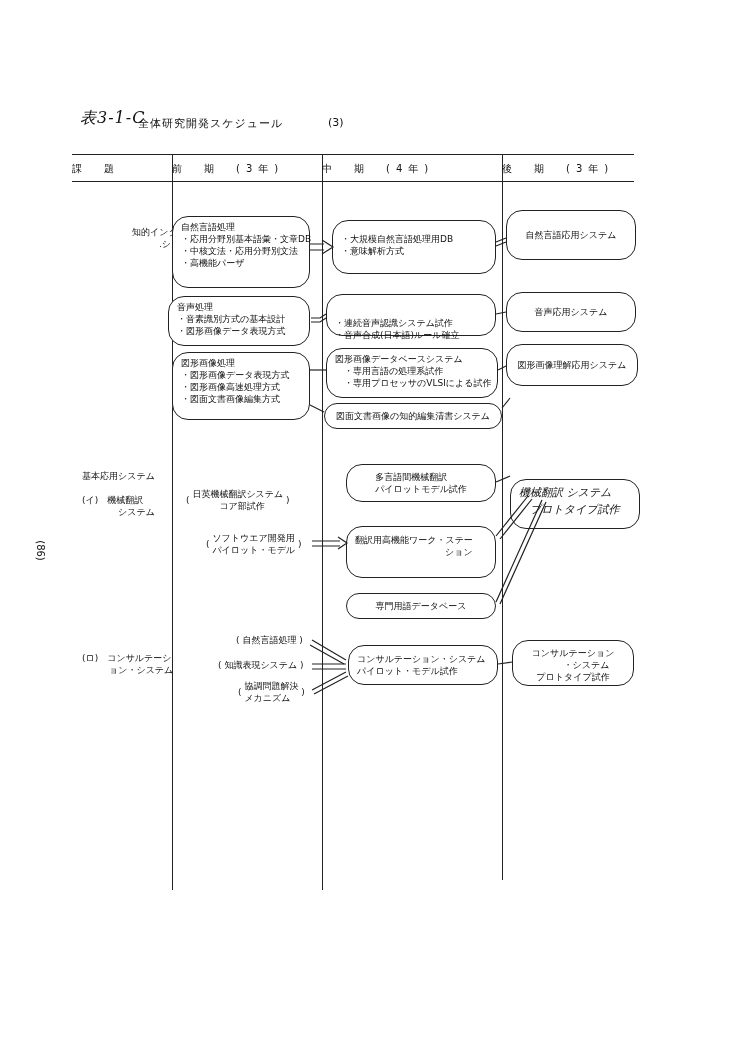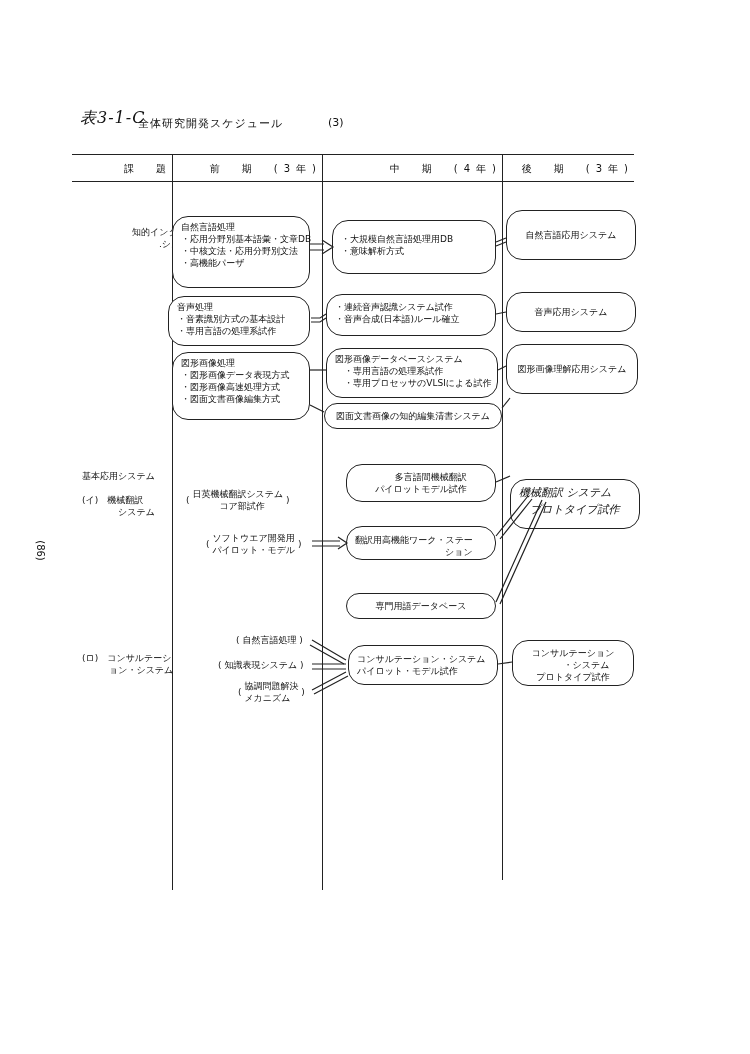--- a/index.html
+++ b/index.html
@@ -6,27 +6,27 @@
   body {
     width:750px; height:1054px; background:#ffffff; position:relative; overflow:hidden;
     font-family: "DejaVu Sans", sans-serif; color:#111;
   }
   .abs { position:absolute; }
   .title-hand { left:80px; top:108px; font-family:"DejaVu Serif", serif; font-size:16px; font-style:italic; letter-spacing:1px; }
   .title-main { left:138px; top:116px; font-size:11px; letter-spacing:1px; }
   .title-num { left:328px; top:116px; font-size:11px; }
   .hline { position:absolute; height:0; border-top:1.5px solid #222; }
   .vline { position:absolute; width:0; border-left:1.3px solid #222; }
-  .hdr { position:absolute; top:162px; font-size:10px; letter-spacing:6px; text-align:right; }
+  .hdr { position:absolute; top:162px; font-size:10px; letter-spacing:6px; text-align:left; }
   .lbl { position:absolute; font-size:9px; line-height:12px; white-space:pre; }
   .box {
     position:absolute; border:1.3px solid #222; border-radius:16px; background:#fff;
     font-size:9px; line-height:12px; padding:4px 8px; box-sizing:border-box; white-space:pre;
   }
-  .box.center { display:flex; align-items:center; justify-content:center; text-align:right; }
+  .box.center { display:flex; align-items:center; justify-content:center; text-align:left; }
   .hand { font-family:"DejaVu Serif", serif; font-size:11px; line-height:17px; font-style:italic; }
   .paren { position:absolute; font-size:9px; line-height:12px; white-space:pre; }
   svg.arrows { position:absolute; left:0; top:0; }
   .pageno { left:30px; top:545px; font-size:10px; transform:rotate(90deg); }
 </style>
 </head>
 <body>
 
 <div class="abs title-hand">表3-1-C</div>
 <div class="abs title-main">全体研究開発スケジュール</div>
@@ -51,54 +51,54 @@
 　　　　システム</div>
 <div class="lbl" style="left:82px; top:652px;">(ロ)　コンサルテーシ
 　　　ョン・システム</div>
 
 <div class="box" style="left:172px; top:216px; width:138px; height:72px;">自然言語処理
 ・応用分野別基本語彙・文章DB
 ・中核文法・応用分野別文法
 ・高機能パーザ</div>
 <div class="box" style="left:168px; top:296px; width:142px; height:50px;">音声処理
 ・音素識別方式の基本設計
-・専用言語の処理系試作</div>
+・図形画像データ表現方式</div>
 <div class="box" style="left:172px; top:352px; width:138px; height:68px;">図形画像処理
 ・図形画像データ表現方式
 ・図形画像高速処理方式
 ・図面文書画像編集方式</div>
 
 <div class="paren" style="left:186px; top:488px;">( <span style="display:inline-block; vertical-align:middle;">日英機械翻訳システム
 　　　コア部試作</span> )</div>
 <div class="paren" style="left:206px; top:532px;">( <span style="display:inline-block; vertical-align:middle;">ソフトウエア開発用
 パイロット・モデル</span> )</div>
 <div class="paren" style="left:236px; top:634px;">( <span>自然言語処理</span> )</div>
 <div class="paren" style="left:218px; top:659px;">( <span>知識表現システム</span> )</div>
 <div class="paren" style="left:238px; top:680px;">( <span style="display:inline-block; vertical-align:middle;">協調問題解決
 メカニズム</span> )</div>
 
 <div class="box" style="left:332px; top:220px; width:164px; height:54px; padding-top:12px;">・大規模自然言語処理用DB
 ・意味解析方式</div>
-<div class="box" style="left:326px; top:294px; width:170px; height:42px; padding-top:6px;">・連続音声認識システム試作
+<div class="box" style="left:326px; top:294px; width:170px; height:42px; padding-top:22px;">・連続音声認識システム試作
 ・音声合成(日本語)ルール確立</div>
 <div class="box" style="left:326px; top:348px; width:172px; height:50px;">図形画像データベースシステム
 　・専用言語の処理系試作
 　・専用プロセッサのVLSIによる試作</div>
 <div class="box center" style="left:324px; top:403px; width:178px; height:26px; padding:0 4px;">図面文書画像の知的編集清書システム</div>
 <div class="box center" style="left:346px; top:464px; width:150px; height:38px;">多言語間機械翻訳
 パイロットモデル試作</div>
-<div class="box" style="left:346px; top:526px; width:150px; height:34px; padding-top:7px;">翻訳用高機能ワーク・ステー
+<div class="box" style="left:346px; top:526px; width:150px; height:52px; padding-top:7px;">翻訳用高機能ワーク・ステー
 　　　　　　　　　　ション</div>
 <div class="box center" style="left:346px; top:593px; width:150px; height:26px;">専門用語データベース</div>
 <div class="box" style="left:348px; top:645px; width:150px; height:40px; padding-top:7px;">コンサルテーション・システム
 パイロット・モデル試作</div>
 
 <div class="box center" style="left:506px; top:210px; width:130px; height:50px;">自然言語応用システム</div>
 <div class="box center" style="left:506px; top:292px; width:130px; height:40px;">音声応用システム</div>
-<div class="box center" style="left:506px; top:344px; width:132px; height:50px;">図形画像理解応用システム</div>
+<div class="box center" style="left:506px; top:344px; width:132px; height:42px;">図形画像理解応用システム</div>
 <div class="box hand" style="left:510px; top:443px; width:130px; height:50px;margin-top:36px;">機械翻訳 システム
 　プロトタイプ試作</div>
 <div class="box" style="left:512px; top:640px; width:122px; height:46px; text-align:center; padding-top:6px;">コンサルテーション
 　　　・システム
 プロトタイプ試作</div>
 
 <svg class="arrows" width="750" height="1054">
   <g fill="none" stroke="#222" stroke-width="1.2">
 
     <path d="M310 244 L324 244 M310 250 L324 250 M322 240 L333 247 L322 254"></path>

